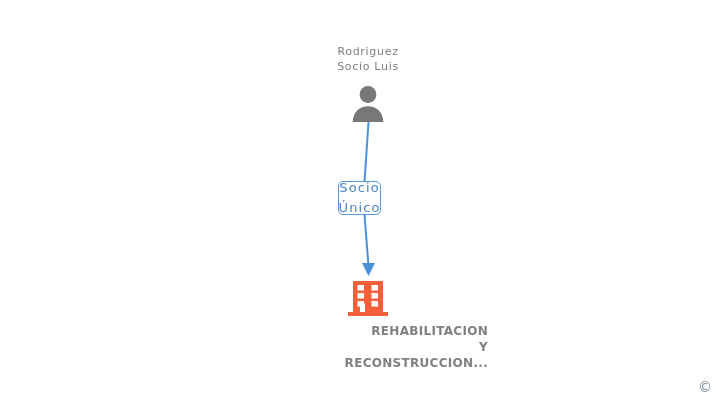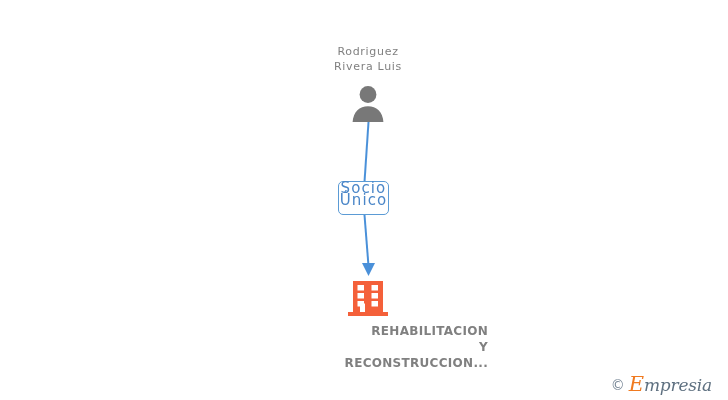--- a/index.html
+++ b/index.html
@@ -48,32 +48,32 @@
     width: 728px;
     height: 400px;
     pointer-events: none;
   }
 
   
   .relation-box {
     position: absolute;
     left: 338px;
     top: 181px;
-    width: 51px;
+    width: 43px;
     height: 34px;
     box-sizing: border-box;
     border: 1.6px solid #5B9BD5;
     border-radius: 5px;
     background: #ffffff;
     display: flex;
     flex-direction: column;
     align-items: center;
-    justify-content: flex-start;
+    justify-content: space-between;
     color: #4A86C8;
-    font-size: 15px;
+    font-size: 13px;
     line-height: 12px;
     letter-spacing: 1.1px;
     font-family: "DejaVu Sans", "Liberation Sans", sans-serif;
   }
   .relation-box span { display: block; }
 
   
   .company-icon {
     position: absolute;
     left: 347px;
@@ -123,21 +123,21 @@
     color: #F07A20;
     font-size: 21px;
   }
 </style>
 </head>
 <body>
 
 <div id="canvas">
 
   <div class="person-name">Rodriguez
-Rivera Luis</div>
+Socio Luis</div>
 
   <div class="person-icon">
     <svg width="40" height="40" viewBox="0 0 40 40">
       <circle cx="20" cy="12.5" r="8.4" fill="#787878"></circle>
       <path d="M4.6 40 C5.2 29.6 11.6 24.2 20 24.2 C28.4 24.2 34.8 29.6 35.4 40 Z" fill="#787878"></path>
     </svg>
   </div>
 
   <svg class="connector-svg">
     <line x1="368.5" y1="122" x2="364.5" y2="182" stroke="#4A90D9" stroke-width="2"></line>
@@ -163,16 +163,15 @@
       <rect x="1" y="31" width="40" height="4" fill="#F4603A"></rect>
     </svg>
   </div>
 
   <div class="company-name">REHABILITACION
 Y
 RECONSTRUCCION...</div>
 
   <div class="watermark">
     <span class="wm-copy">©</span>
-    <span class="wm-brand"><span class="wm-initial">E</span><span>mpresia</span></span>
   </div>
 
 </div>
 
 </body></html>

